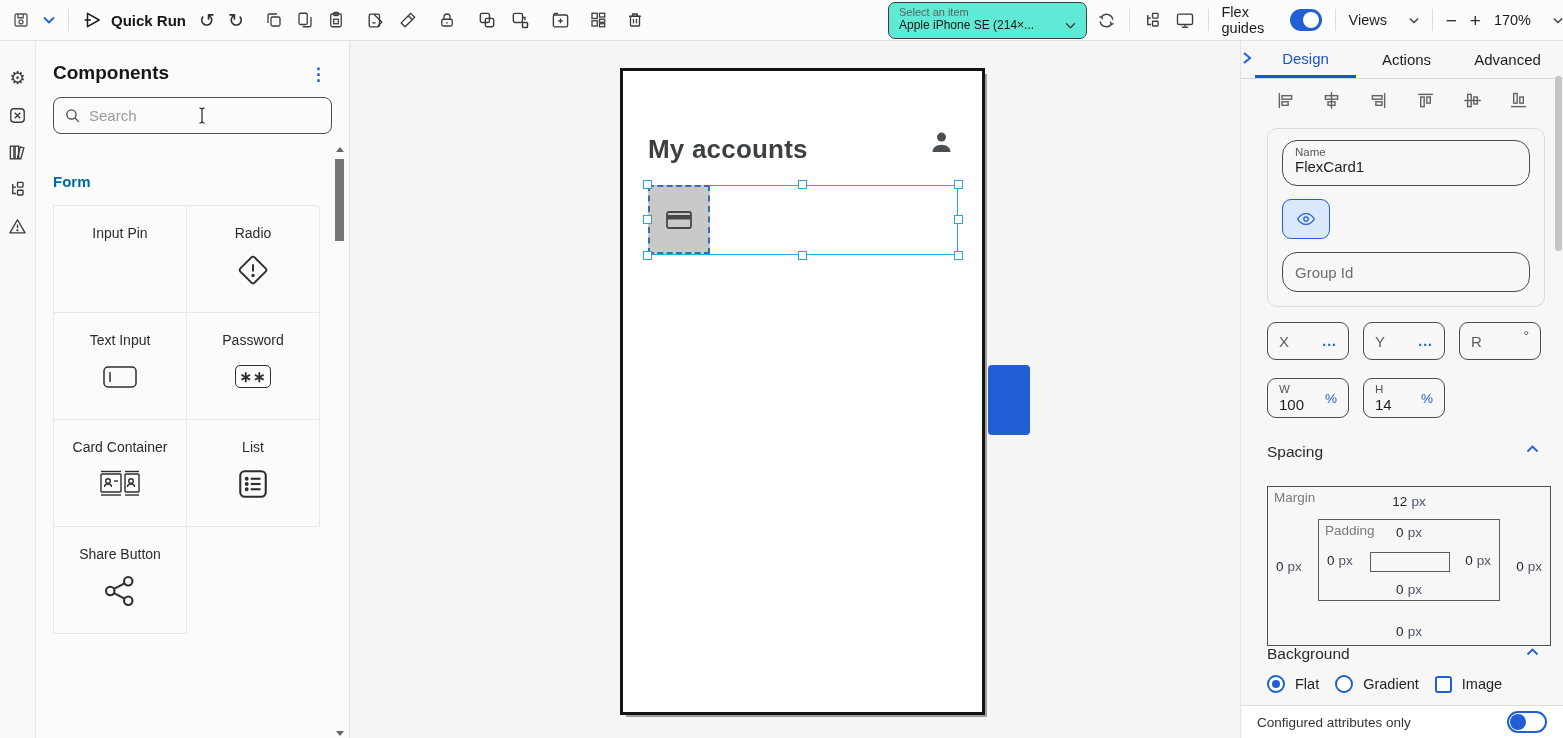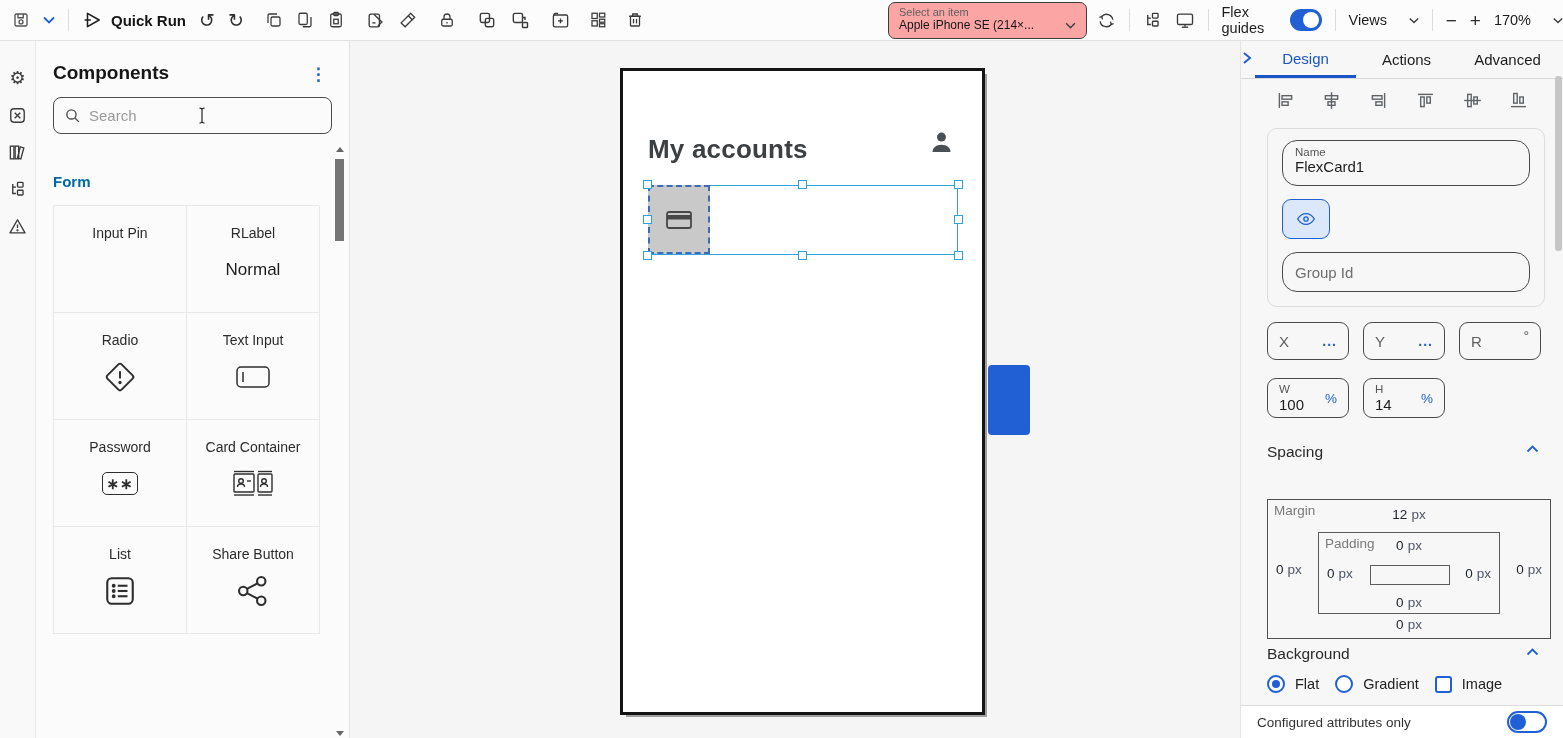--- a/index.html
+++ b/index.html
@@ -14,21 +14,21 @@
 
   
   .topbar { position:absolute; left:0; top:0; width:1563px; height:41px;
     background:#fcfcfc; border-bottom:1px solid #e2e2e2; z-index:5; }
   .tb-left { position:absolute; left:12px; top:0; height:40px; display:flex; align-items:center; gap:13px; }
   .tb-right { position:absolute; left:1097px; top:0; height:40px; display:flex; align-items:center; gap:13px; }
   .tbtn { display:flex; align-items:center; justify-content:center; cursor:pointer; }
   .glyph { font-size:19px; color:#2f2f2f; line-height:1; }
   .run-label { font-size:15px; font-weight:600; color:#151515; margin-left:-5px; }
   .devbox { position:absolute; left:888px; top:2px; width:199px; height:37px;
-    background:#fca5a5; border:1.5px solid #3d3d3d; border-radius:7px; padding:3px 10px 2px; cursor:pointer; }
+    background:#5eead4; border:1.5px solid #3d3d3d; border-radius:7px; padding:3px 10px 2px; cursor:pointer; }
   .devbox .lbl { font-size:11px; color:#5f5f5f; }
   .devbox .valrow { display:flex; align-items:center; justify-content:space-between; }
   .devbox .val { font-size:12px; color:#161616; white-space:nowrap; }
   .tog-on { width:42px; height:22px; border-radius:11px; background:var(--accent); position:relative; cursor:pointer; }
   .tog-on .knob { position:absolute; right:3px; top:3px; width:16px; height:16px; border-radius:50%; background:#fff; }
   .tb-label { font-size:14.5px; color:#1c1c1c; }
   .withchev { display:flex; align-items:center; gap:22px; cursor:pointer; }
 
   
   .rail { position:absolute; left:0; top:41px; width:36px; height:697px; background:#f9f9f9;
@@ -112,21 +112,21 @@
   .xyrbox .deg { font-size:14px; color:#555; align-self:flex-start; margin-top:5px; }
   .rowwh { position:absolute; left:26px; top:337px; display:flex; gap:14px; }
   .whbox { width:82px; height:40px; border:1.4px solid #4a4a4a; border-radius:9px;
     display:flex; align-items:center; justify-content:space-between; padding:2px 11px; }
   .whbox .stack { display:flex; flex-direction:column; line-height:1.15; }
   .whbox .wl { font-size:11.5px; color:#565656; }
   .whbox .wv { font-size:15px; color:#1c1c1c; }
   .whbox .unit { font-size:13.5px; color:var(--accent); }
   .sect-title { position:absolute; left:26px; font-size:15.5px; color:#2a2a2a; font-weight:500; }
   .sect-chev { position:absolute; right:24px; cursor:pointer; }
-  .marginbox { position:absolute; left:26px; top:458px; width:284px; height:140px; border:1.4px solid #4f4f4f; }
+  .marginbox { position:absolute; left:26px; top:445px; width:284px; height:160px; border:1.4px solid #4f4f4f; }
   .boxlabel { position:absolute; left:6px; top:3px; font-size:13.5px; color:#7a7a7a; }
   .spaceval { position:absolute; font-size:13.5px; color:#22262e; white-space:nowrap; }
   .spaceval .u { color:#4e5668; margin-left:4px; }
   .sv-top { top:7px; left:50%; transform:translateX(-50%); }
   .sv-bottom { bottom:6px; left:50%; transform:translateX(-50%); }
   .sv-left { left:8px; top:50%; transform:translateY(-50%); }
   .sv-right { right:8px; top:50%; transform:translateY(-50%); }
   .paddingbox { position:absolute; left:50px; top:32px; width:182px; height:82px; border:1.2px solid #5c5c5c; }
   .innerrect { position:absolute; left:51px; top:32px; width:80px; height:20px; border:1.2px solid #5c5c5c; }
   .bgopts { position:absolute; left:26px; top:634px; display:flex; align-items:center; gap:10px; }
@@ -367,26 +367,20 @@
   </div>
 
   <div class="form-label">Form</div>
 
   <div class="cgrid">
     <div class="cell">
       <div class="cell-label">Input Pin</div>
       <div class="cell-icon"></div>
     </div>
     <div class="cell">
-      <div class="cell-label">RLabel</div>
-      <div class="cell-icon">
-          <span class="rlabel-preview">Normal</span>
-        </div>
-    </div>
-    <div class="cell">
       <div class="cell-label">Radio</div>
       <div class="cell-icon">
         <svg width="36" height="36" viewBox="0 0 24 24" fill="none" stroke="#2e2e2e" stroke-width="1.3">
             <rect x="5.3" y="5.3" width="13.4" height="13.4" rx="1.5" transform="rotate(45 12 12)"></rect>
             <line x1="12" y1="8.2" x2="12" y2="13"></line>
             <circle cx="12" cy="15.6" r="0.5" fill="#2e2e2e"></circle>
           </svg>
       </div>
     </div>
     <div class="cell">

